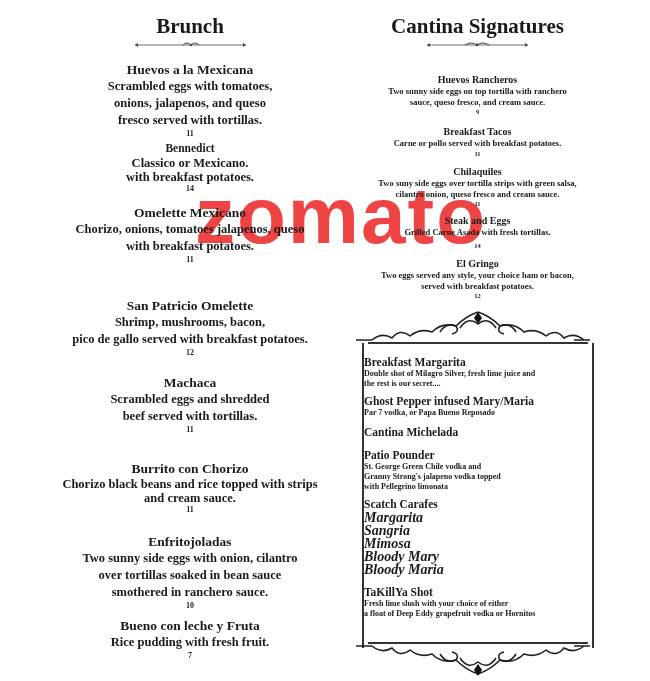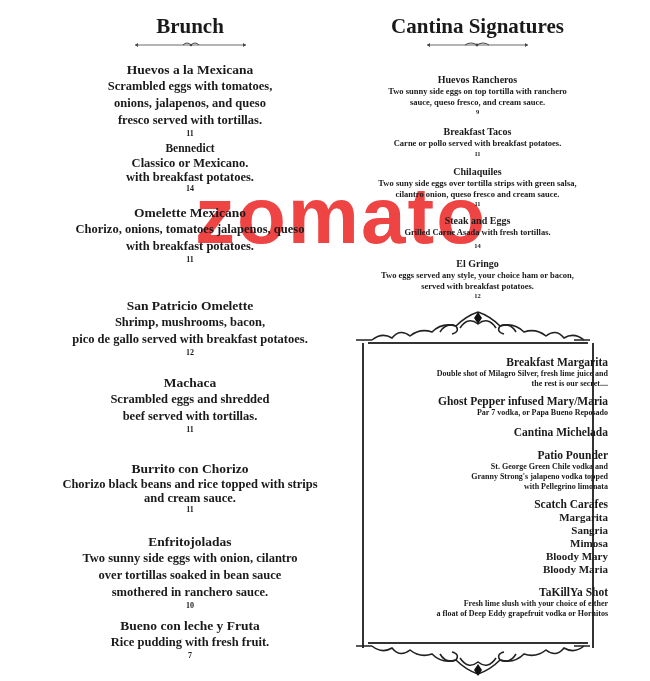--- a/index.html
+++ b/index.html
@@ -33,25 +33,25 @@
 
     .frame {
       position: absolute; left: 362px; top: 343px; width: 232px; height: 305px;
       border-left: 2px solid #333; border-right: 2px solid #333;
       z-index: 1;
     }
     .frame-top, .frame-bottom { position: absolute; left: 350px; width: 256px; z-index: 2; }
     .frame-top { top: 310px; }
     .frame-bottom { top: 640px; }
 
-    .drinks { position: absolute; left: 380px; width: 228px; top: 356px; text-align: right; z-index: 3; }
+    .drinks { position: absolute; left: 364px; width: 228px; top: 356px; text-align: left; z-index: 3; }
     .drink { margin-bottom: 6px; }
     .drink-name { font-size: 11.5px; font-weight: bold; line-height: 13px; }
     .drink-desc { font-size: 8px; font-weight: bold; line-height: 10px; }
-    .carafe-list .carafe { font-size: 11px; font-weight: bold; line-height: 13px; }
+    .carafe-list .carafe { font-size: 14px; font-weight: bold; line-height: 13px; font-style: italic; }
   </style>
 </head>
 <body>
 
 <div class="watermark">zomato</div>
 
 <div class="col col-left">
   <div class="section-title">Brunch</div>
   <svg class="flourish" width="115" height="8" viewBox="0 0 115 8">
     <line x1="2" y1="4" x2="113" y2="4" stroke="#444" stroke-width="0.8"></line>

